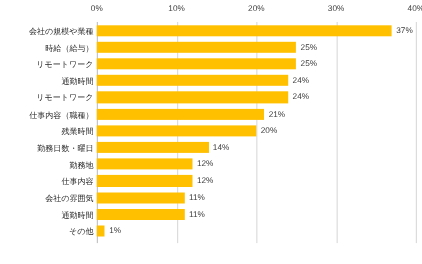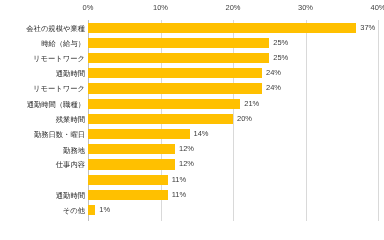--- a/index.html
+++ b/index.html
@@ -123,25 +123,26 @@
       <span class="tick-label" style="left: 217.5px;">30%</span>
       <span class="tick-label" style="left: 290px;">40%</span>
     </div>
 
   <div class="cat-labels">
       <div class="cat-label" style="top: 0.5px;">会社の規模や業種</div>
       <div class="cat-label" style="top: 15.7px;">時給（給与）</div>
       <div class="cat-label" style="top: 30.9px;">リモートワーク</div>
       <div class="cat-label" style="top: 46.1px;">通勤時間</div>
       <div class="cat-label" style="top: 61.3px;">リモートワーク</div>
-      <div class="cat-label" style="top: 76.5px;">通勤時間（職種）</div>
+      <div class="cat-label" style="top: 76.5px;">仕事内容（職種）</div>
       <div class="cat-label" style="top: 91.7px;">残業時間</div>
       <div class="cat-label" style="top: 106.9px;">勤務日数・曜日</div>
       <div class="cat-label" style="top: 123px;">勤務地</div>
       <div class="cat-label" style="top: 137.3px;">仕事内容</div>
+      <div class="cat-label" style="top: 152.5px;">会社の雰囲気</div>
       <div class="cat-label" style="top: 167.7px;">通勤時間</div>
       <div class="cat-label" style="top: 182.9px;">その他</div>
     </div>
 
   <div class="plot-area">
     <div class="grid">
         <div class="gridline axis-zero" style="left: 0px;"></div>
         <div class="gridline" style="left: 72.5px;"></div>
         <div class="gridline" style="left: 145px;"></div>
         <div class="gridline" style="left: 217.5px;"></div>

